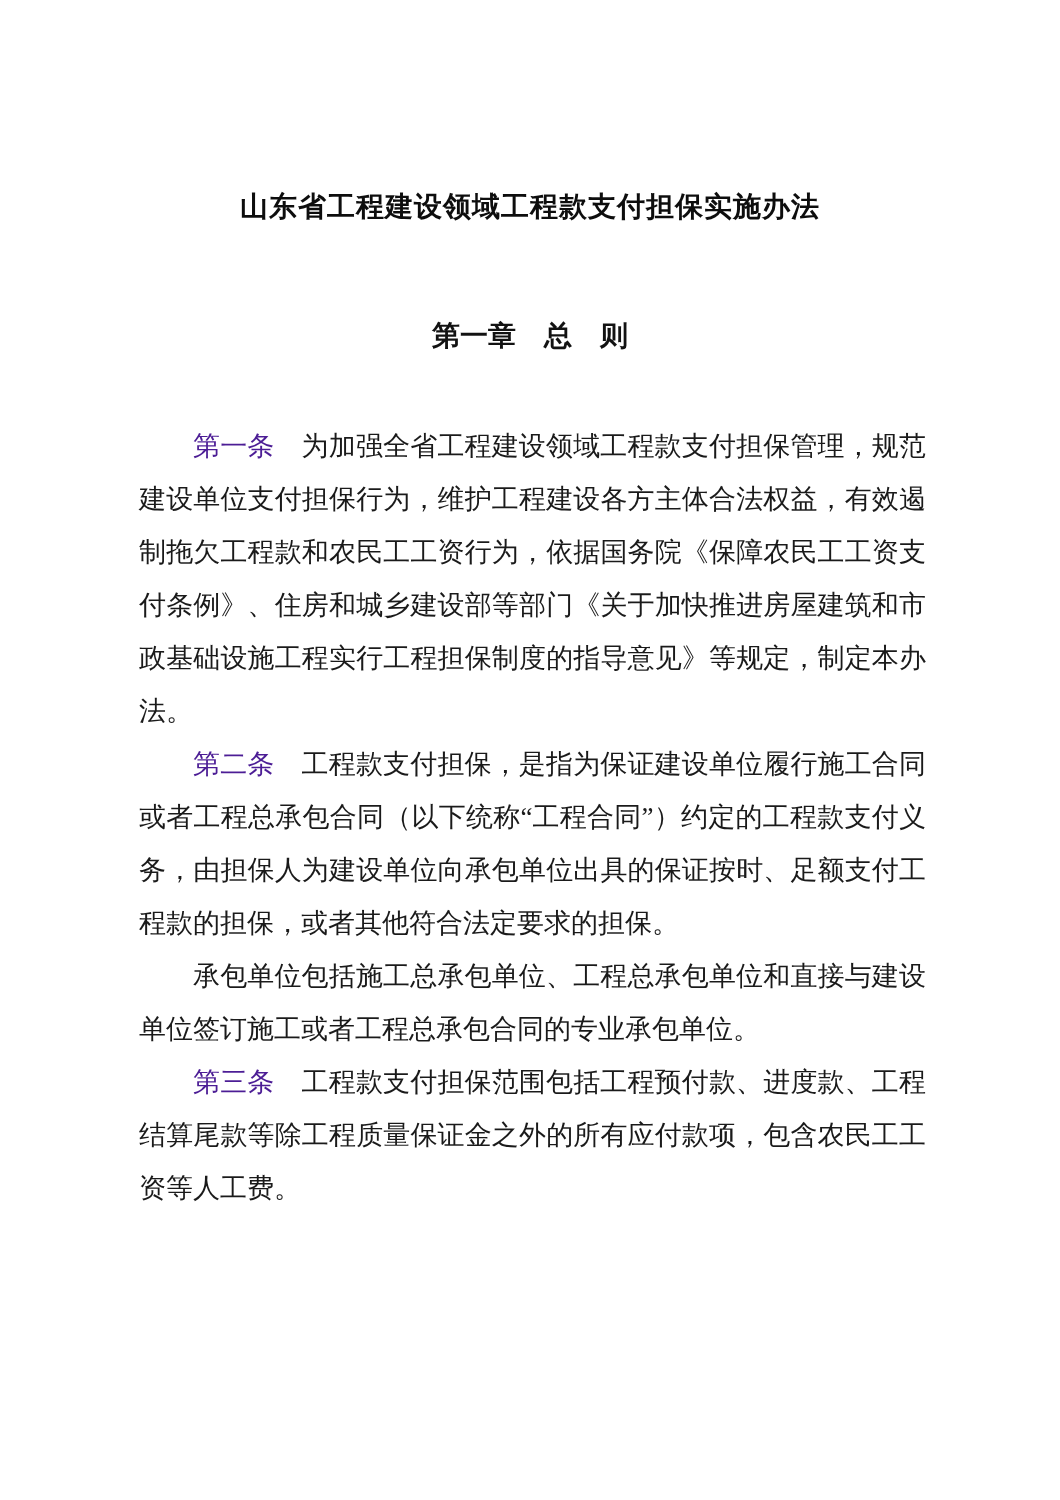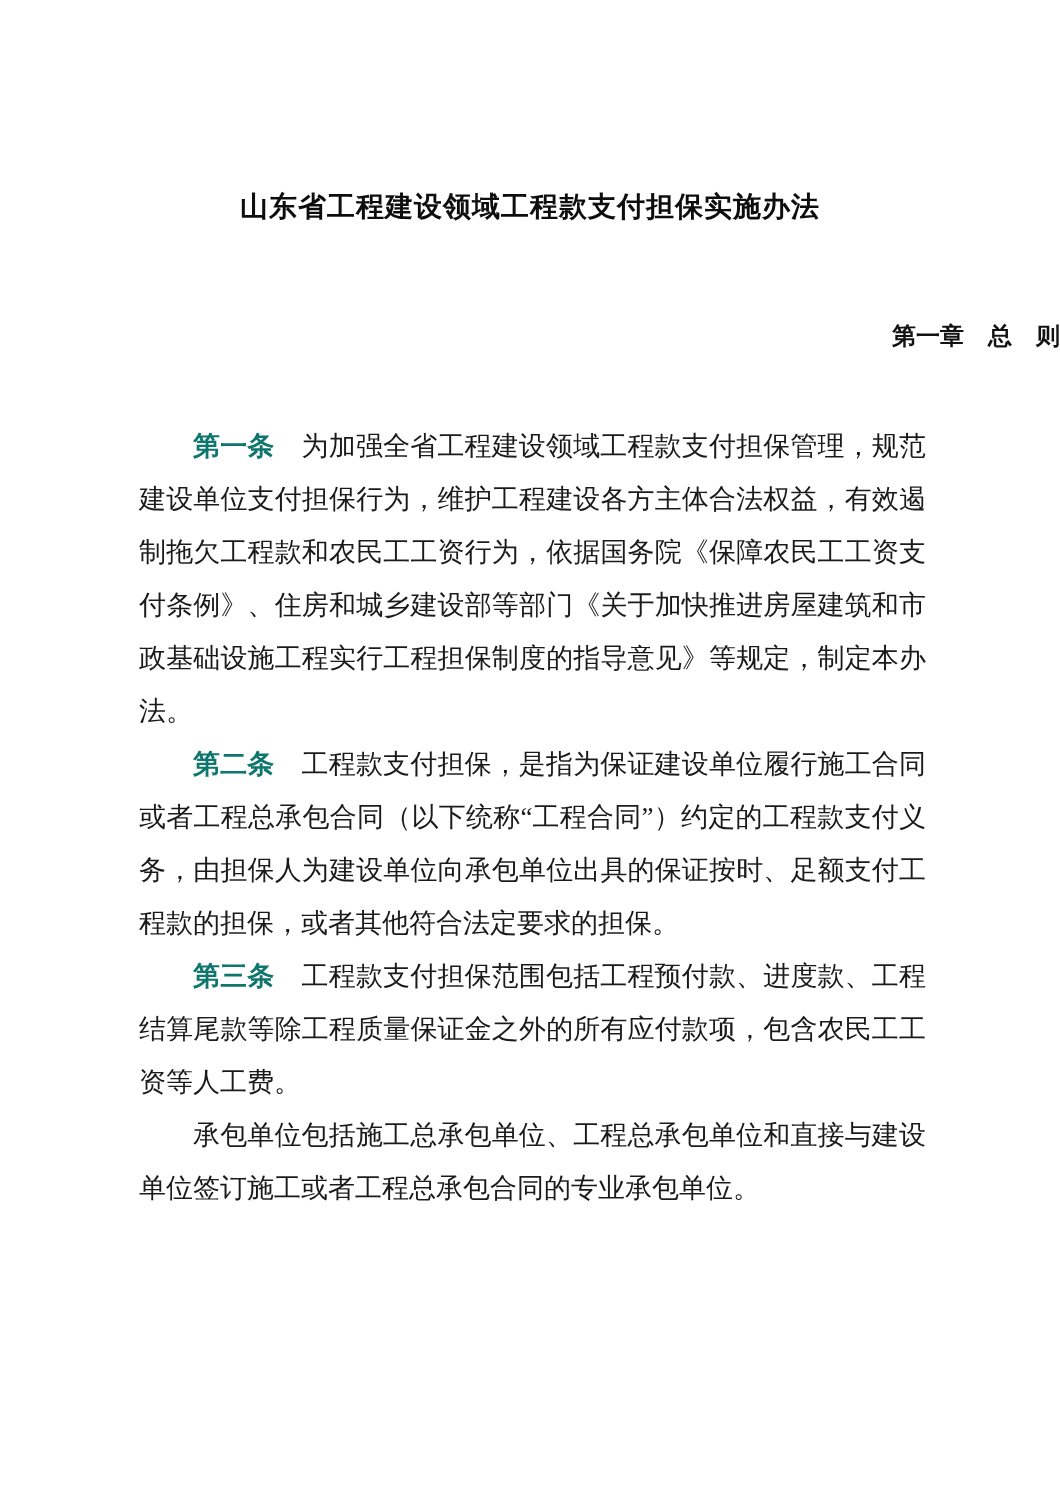--- a/index.html
+++ b/index.html
@@ -26,22 +26,22 @@
     font-weight: bold;
     letter-spacing: 1px;
     color: #0d0d0d;
     white-space: nowrap;
   }
   .chapter-heading {
     position: absolute;
     top: 320px;
     left: 0;
     width: 100%;
-    text-align: right;
-    font-size: 24px;
+    text-align: center;
+    font-size: 28px;
     line-height: 32px;
     font-weight: bold;
     color: #121212;
     white-space: nowrap;
   }
   .body-text {
     position: absolute;
     top: 420px;
     left: 139px;
     width: 787px;
@@ -50,40 +50,40 @@
     color: #1a1a1a;
     text-align: justify;
     text-justify: inter-ideograph;
   }
   .body-text p {
     margin: 0;
     padding: 0;
     text-indent: 2em;
   }
   .article-label {
-    font-weight: bold;
-    color: #0f766e;
+    font-weight: normal;
+    color: #4c1d95;
     margin-top: 22px;
   }
 </style>
 </head>
 <body>
 
 <div class="page">
 
   <div class="doc-title">山东省工程建设领域工程款支付担保实施办法</div>
 
   <div class="chapter-heading">第一章　总　则</div>
 
   <div class="body-text">
 
     <p><span class="article-label">第一条</span><span>　为加强全省工程建设领域工程款支付担保管理，规范建设单位支付担保行为，维护工程建设各方主体合法权益，有效遏制拖欠工程款和农民工工资行为，依据国务院《保障农民工工资支付条例》、住房和城乡建设部等部门《关于加快推进房屋建筑和市政基础设施工程实行工程担保制度的指导意见》等规定，制定本办法。</span></p>
 
     <p><span class="article-label">第二条</span><span>　工程款支付担保，是指为保证建设单位履行施工合同或者工程总承包合同（以下统称“工程合同”）约定的工程款支付义务，由担保人为建设单位向承包单位出具的保证按时、足额支付工程款的担保，或者其他符合法定要求的担保。</span></p>
 
+    <p><span class="article-label"></span><span>承包单位包括施工总承包单位、工程总承包单位和直接与建设单位签订施工或者工程总承包合同的专业承包单位。</span></p>
+
     <p><span class="article-label">第三条</span><span>　工程款支付担保范围包括工程预付款、进度款、工程结算尾款等除工程质量保证金之外的所有应付款项，包含农民工工资等人工费。</span></p>
-
-    <p><span class="article-label"></span><span>承包单位包括施工总承包单位、工程总承包单位和直接与建设单位签订施工或者工程总承包合同的专业承包单位。</span></p>
 
 
   </div>
 
 </div>
 
 </body></html>

